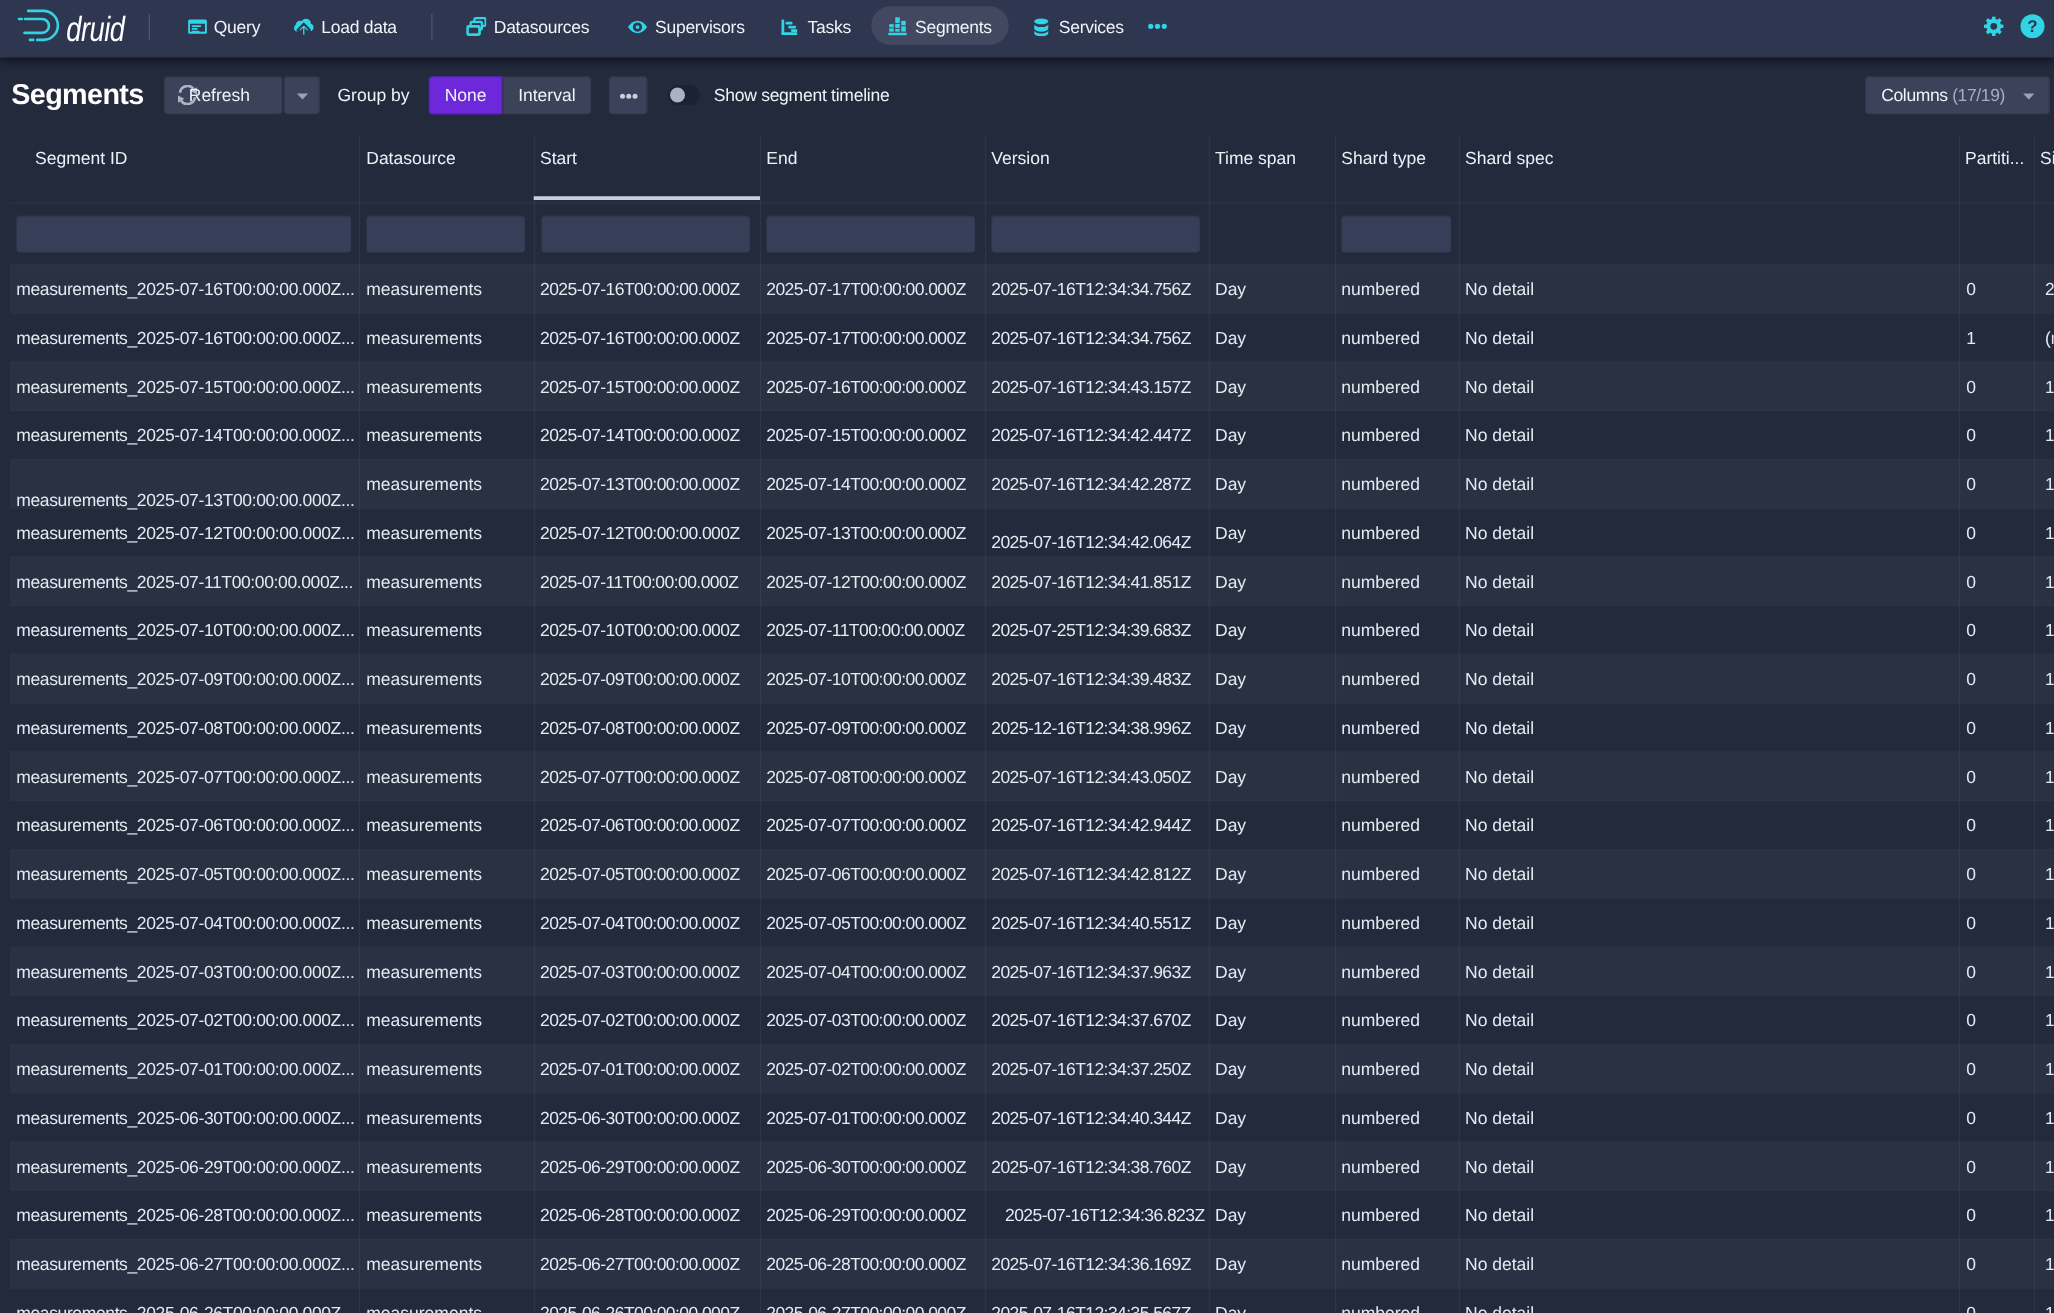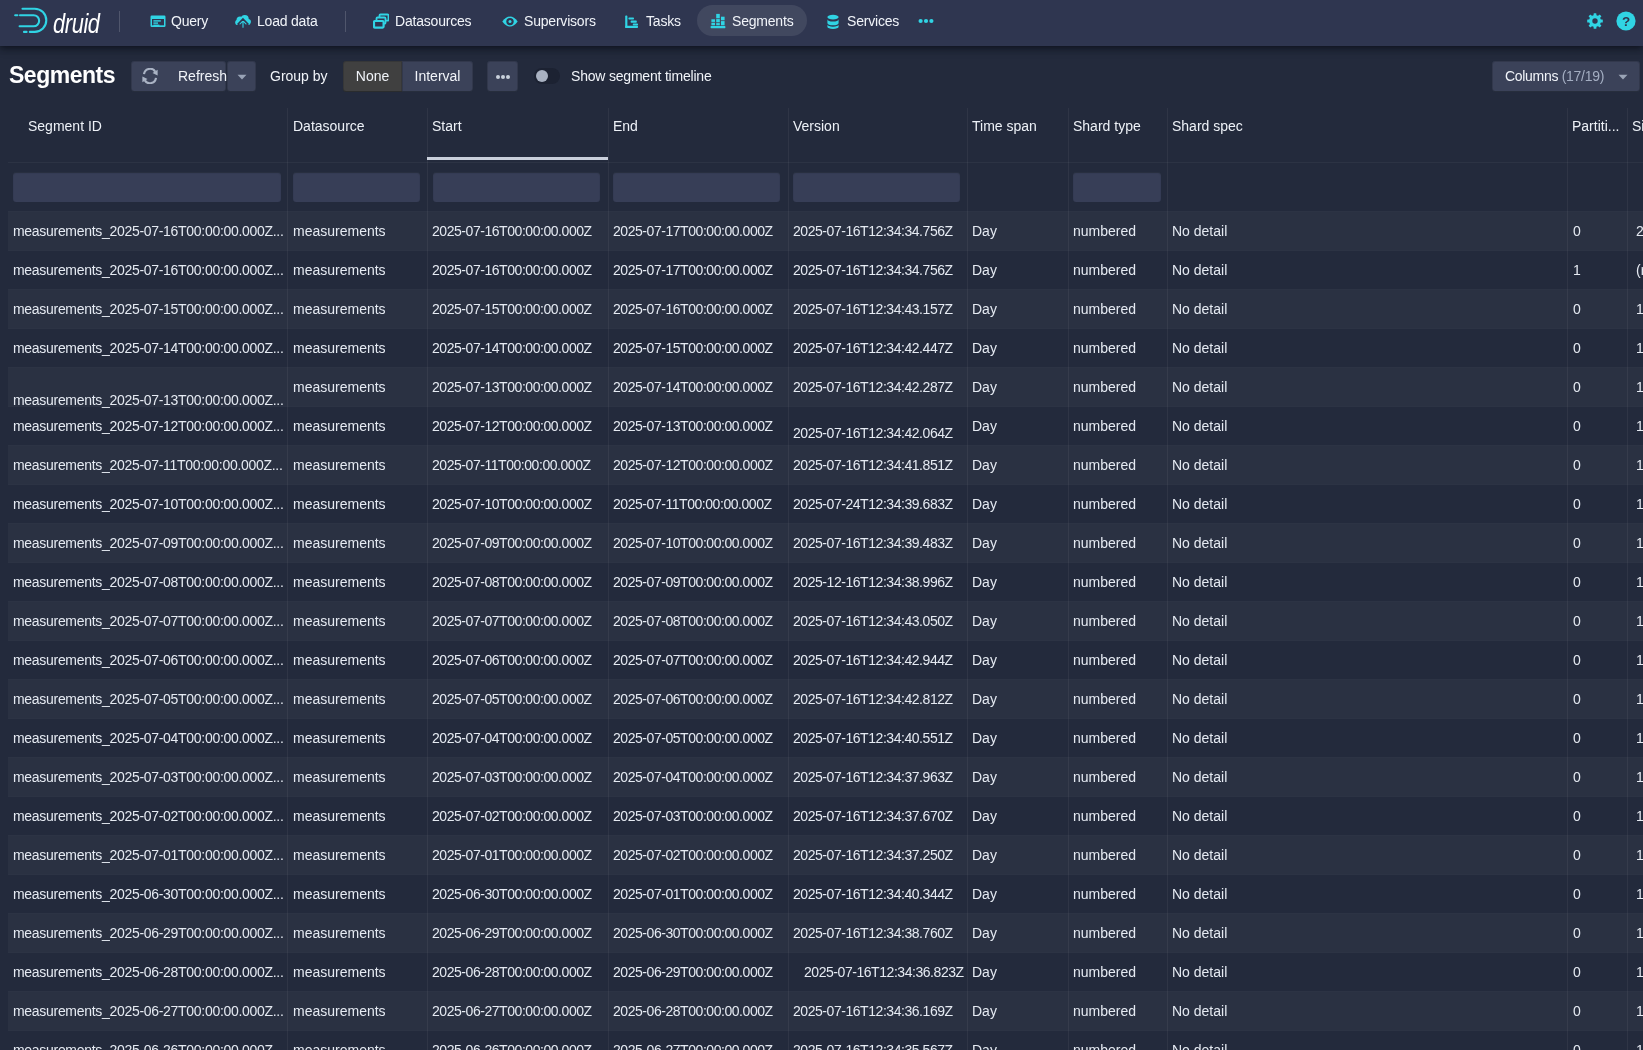--- a/index.html
+++ b/index.html
@@ -156,31 +156,31 @@
     <span style="position:absolute;left:11px;top:7px">
       <svg width="16" height="16" viewBox="0 0 16 16" style="">
         <g stroke="#aab3c4" stroke-width="2.1" fill="none">
           <path d="M2.0,6.2 A6.1,6.1 0 0 1 13.2,3.6"></path>
           <path d="M14.0,9.8 A6.1,6.1 0 0 1 2.8,12.4"></path>
         </g>
         <path d="M15.6,1.8 L15.6,7.6 L10.5,5.0 Z" fill="#aab3c4"></path>
         <path d="M0.4,14.2 L0.4,8.4 L5.5,11.0 Z" fill="#aab3c4"></path>
       </svg>
     </span>
-    <span style="position:absolute;left:47px;top:0">Refresh</span>
+    <span style="position:absolute;left:20px;top:0">Refresh</span>
   </div>
 <div class="btn" style="left:227px;width:29px">
     <span style="position:absolute;left:10px;top:13px;line-height:0">
       <svg width="10" height="6" viewBox="0 0 10 6" style="vertical-align:middle">
         <path d="M0.5,0.8 L9.5,0.8 L5.0,5.6 Z" fill="#99a3b6"></path>
       </svg>
     </span>
   </div>
 <div class="toolbar-lbl" style="left:270px">Group by</div>
-<div class="btn" style="left:343px;width:59px;background:#404040;border-radius:3px 0 0 3px">None</div>
+<div class="btn" style="left:343px;width:59px;background:#6d28d9;border-radius:3px 0 0 3px">None</div>
 <div class="btn" style="left:402px;width:71px;border-radius:0 3px 3px 0">Interval</div>
 <div class="btn" style="left:487px;width:31px">
     <span style="position:absolute;left:8px;top:8px">
       <svg width="16" height="16" viewBox="0 0 16 16" style="">
         <circle cx="3" cy="8" r="2.0" fill="#c9d1dc"></circle>
         <circle cx="8" cy="8" r="2.0" fill="#c9d1dc"></circle>
         <circle cx="13" cy="8" r="2.0" fill="#c9d1dc"></circle>
       </svg>
     </span>
   </div>
@@ -301,21 +301,21 @@
 <div class="cell " style="left:972px;top:446px;width:90px">Day</div>
 <div class="cell " style="left:1073px;top:446px;width:88px">numbered</div>
 <div class="cell " style="left:1172px;top:446px;width:389px">No detail</div>
 <div class="cell " style="left:1573px;top:446px;width:48px">0</div>
 <div class="cell " style="left:1636px;top:446px;width:7px">1.4 MB</div>
 <div class="rowb" style="top:484px"></div>
 <div class="cell lss" style="left:13px;top:485px;width:272px">measurements_2025-07-10T00:00:00.000Z...</div>
 <div class="cell " style="left:293px;top:485px;width:128px">measurements</div>
 <div class="cell lsd" style="left:432px;top:485px;width:170px">2025-07-10T00:00:00.000Z</div>
 <div class="cell lsd" style="left:613px;top:485px;width:169px">2025-07-11T00:00:00.000Z</div>
-<div class="cell lsd" style="left:793px;top:485px;width:168px">2025-07-24T12:34:39.683Z</div>
+<div class="cell lsd" style="left:793px;top:485px;width:168px">2025-07-25T12:34:39.683Z</div>
 <div class="cell " style="left:972px;top:485px;width:90px">Day</div>
 <div class="cell " style="left:1073px;top:485px;width:88px">numbered</div>
 <div class="cell " style="left:1172px;top:485px;width:389px">No detail</div>
 <div class="cell " style="left:1573px;top:485px;width:48px">0</div>
 <div class="cell " style="left:1636px;top:485px;width:7px">1.4 MB</div>
 <div class="rowb" style="top:523px"></div>
 <div class="stripe" style="top:524px"></div>
 <div class="cell lss" style="left:13px;top:524px;width:272px">measurements_2025-07-09T00:00:00.000Z...</div>
 <div class="cell " style="left:293px;top:524px;width:128px">measurements</div>
 <div class="cell lsd" style="left:432px;top:524px;width:170px">2025-07-09T00:00:00.000Z</div>

